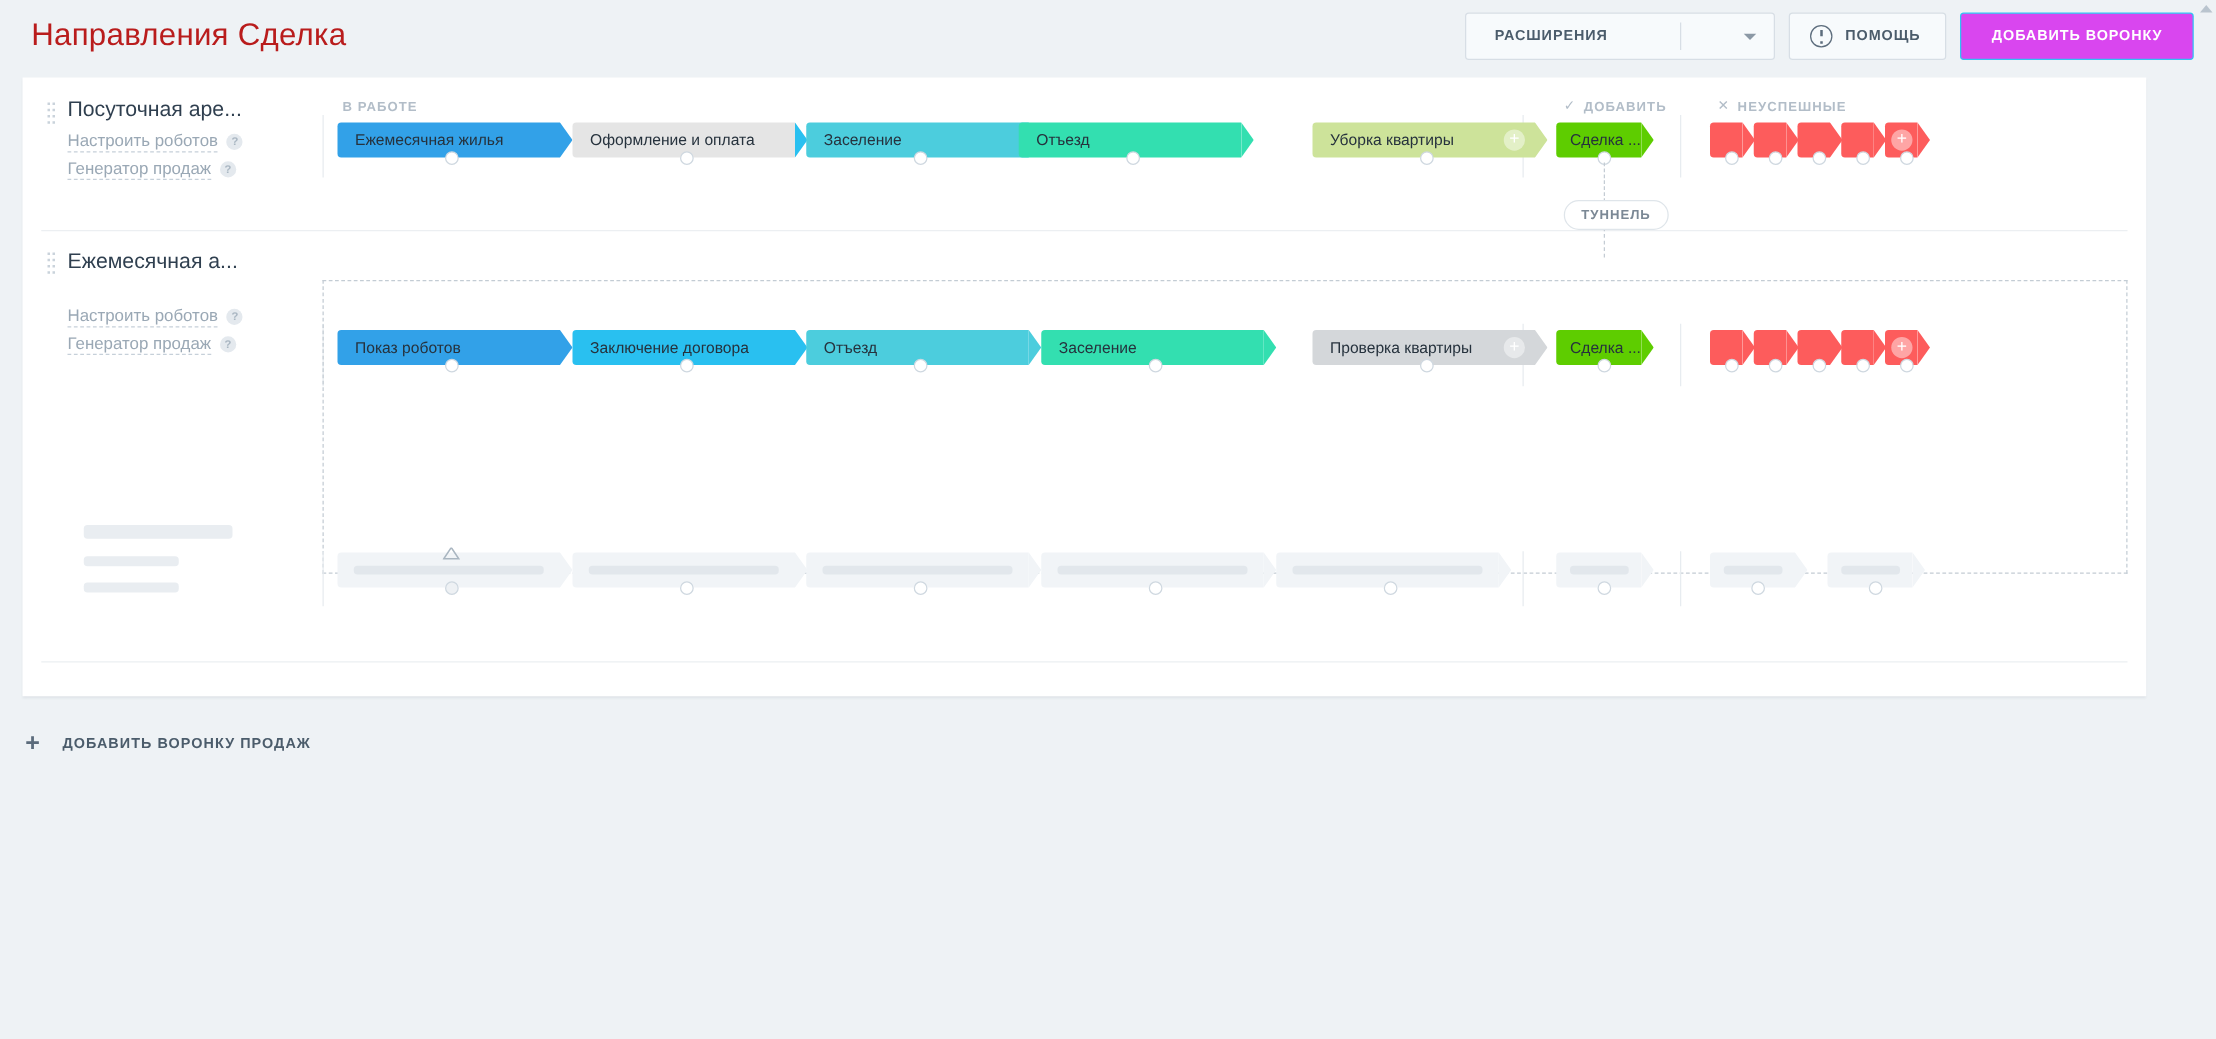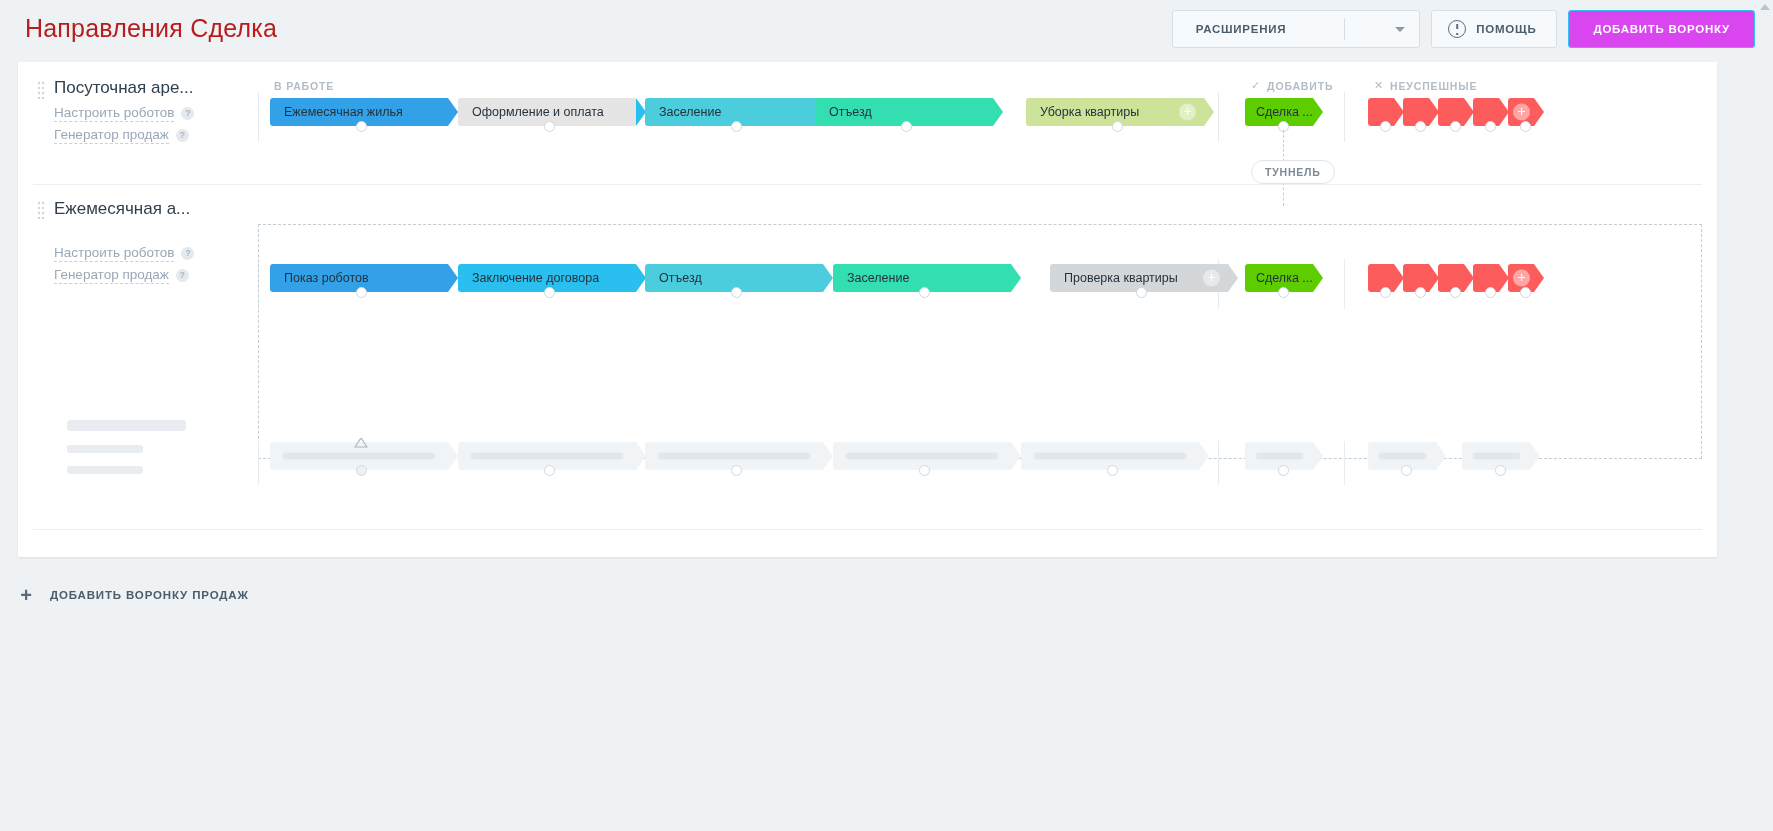--- a/index.html
+++ b/index.html
@@ -458,21 +458,21 @@
         <span>Отъезд</span>
       </div>
       <span class="arrow">
         <svg width="10" height="28" viewBox="0 0 10 28">
             <path d="M0,0 L10,14 L0,28 Z" fill="#33dfb0"></path>
           </svg>
       </span>
       <span class="stage-dot" style="left:86px;"></span>
     </div>
 
-    <div class="stage" style="left:1008px; top:36px;">
+    <div class="stage" style="left:1032px; top:36px;">
       <div class="body" style="width:178px; background:#cde39a;">
         <span>Уборка квартиры</span>
         <span class="plus-btn">+</span>
       </div>
       <span class="arrow">
         <svg width="10" height="28" viewBox="0 0 10 28">
             <path d="M0,0 L10,14 L0,28 Z" fill="#cde39a"></path>
           </svg>
       </span>
       <span class="stage-dot" style="left:86px;"></span>

